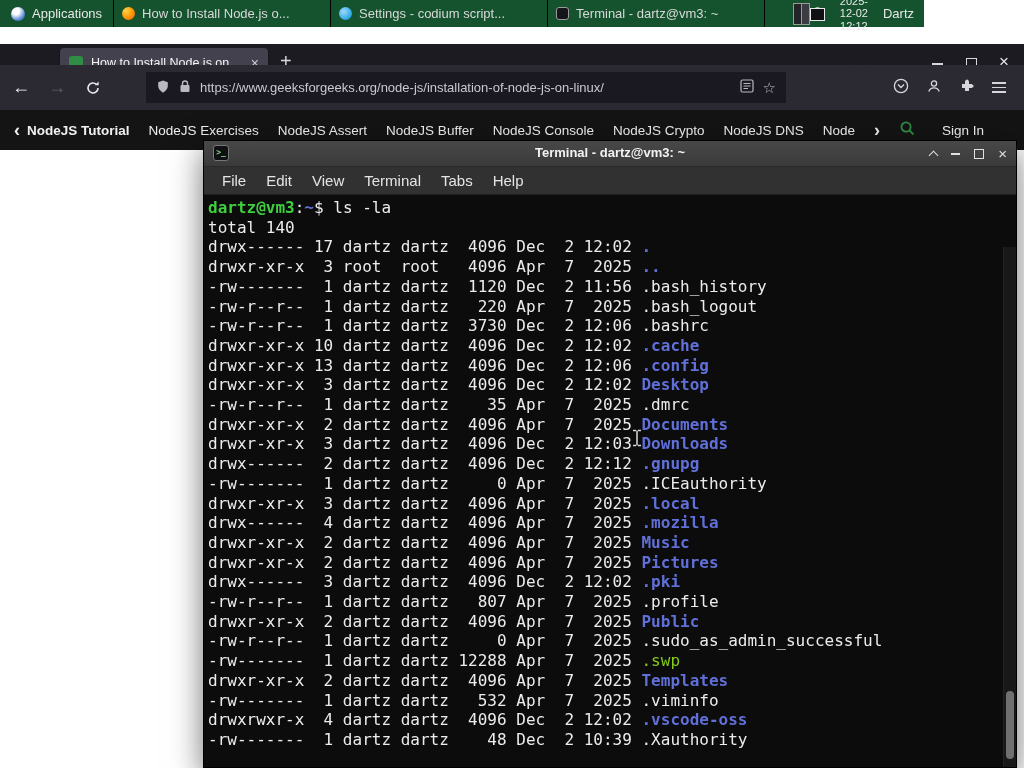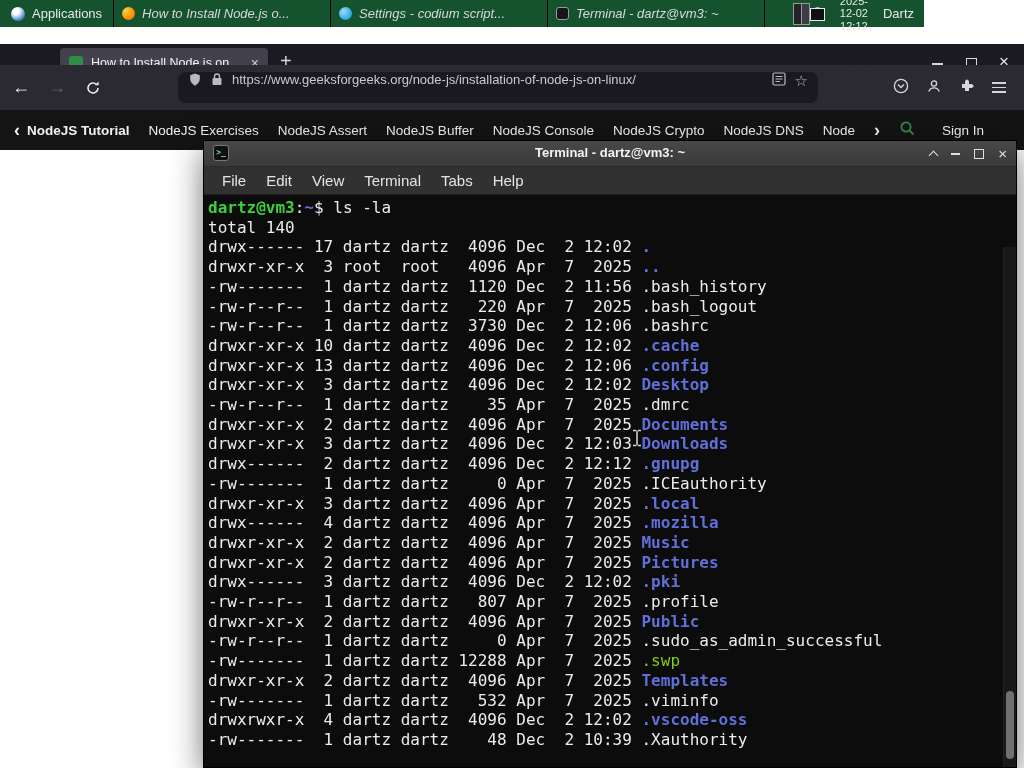--- a/index.html
+++ b/index.html
@@ -4,21 +4,21 @@
 <style>
   html,body{margin:0;padding:0;background:#000;}
   #screen{position:relative;width:1024px;height:768px;overflow:hidden;background:#fff;
           font-family:"Liberation Sans",sans-serif;}
 
   
   #panel{position:absolute;left:0;top:0;width:924px;height:27px;background:#14532d;
          display:flex;align-items:center;color:#e8e8e8;font-size:13px;z-index:30;}
   .app-btn{display:flex;align-items:center;gap:7px;padding:0 11px;height:100%;border-right:1px solid #000;}
   .app-icon{width:14px;height:14px;border-radius:50%;background:radial-gradient(circle at 35% 30%,#fff 25%,#4d7fd0 70%);}
-  #panel-windows{display:flex;height:100%;font-style:italic;}
+  #panel-windows{display:flex;height:100%;}
   .panel-win{width:200px;display:flex;align-items:center;gap:7px;padding:0 8px;height:100%;
              border-right:1px solid #000;color:#d8d8d8;overflow:hidden;white-space:nowrap;}
   .panel-win-label{overflow:hidden;white-space:nowrap;}
   .wic{flex:0 0 13px;width:13px;height:13px;border-radius:50%;}
   .wic-firefox{background:radial-gradient(circle at 30% 30%,#ffd24a,#ff9500 55%,#e6551f);}
   .wic-codium{background:radial-gradient(circle at 35% 35%,#9fd8ff,#2aa8e0 70%);}
   .wic-terminal{border-radius:3px;background:#15151a;border:1px solid #9a9a9a;box-sizing:border-box;}
   .ws-switch{margin-left:28px;display:flex;width:62px;height:20px;border:1px solid #9a9a9a;background:#242428;}
   .ws-cell{flex:1;border-right:1px solid #9a9a9a;position:relative;}
   .ws-cell:last-child{border-right:none;background:#3c3c44;}
@@ -44,22 +44,22 @@
   .wc-max{position:absolute;left:966px;top:14px;width:9px;height:9px;border:1.6px solid #d6d6dc;}
   .wc-close{position:absolute;left:999px;top:8px;color:#e7e7ea;font-size:17px;line-height:20px;}
 
   
   #navbar{position:absolute;top:65px;left:0;width:1024px;height:45px;background:#2b2a33;z-index:20;
           display:flex;align-items:center;padding:0 6px;box-sizing:border-box;gap:6px;}
   .nav-btn{width:30px;height:30px;display:flex;align-items:center;justify-content:center;border-radius:4px;
            color:#eaeaee;font-size:18px;}
   .nav-btn.dim{color:#5f5e6b;}
   .nav-spacer{width:26px;}
-  .urlbar{width:640px;height:31px;background:#1a1922;border-radius:8px;display:flex;
-          gap:9px;padding:0 10px;box-sizing:border-box;font-size:13px;color:#c9c9d2;margin-left:32px;}
+  .urlbar{width:640px;height:31px;background:#1a1922;border-radius:0;display:flex;align-items:center;
+          gap:9px;padding:0 10px;box-sizing:border-box;font-size:13px;color:#c9c9d2;}
   .url-text{flex:1;overflow:hidden;white-space:nowrap;}
   .nav-icons{margin-left:auto;display:flex;align-items:center;gap:17px;padding-right:12px;color:#d7d7db;}
   .burger{display:inline-block;width:14px;}
   .burger i{display:block;height:1.8px;background:#d7d7db;margin:3px 0;}
 
   
   #strip{position:absolute;top:110px;left:0;width:1024px;height:40px;background:#141414;z-index:4;
          display:flex;align-items:center;gap:19px;padding:0 14px;box-sizing:border-box;
          color:#f0f0f0;font-size:13.5px;}
   .strip-primary{font-weight:bold;display:flex;align-items:center;gap:7px;}

